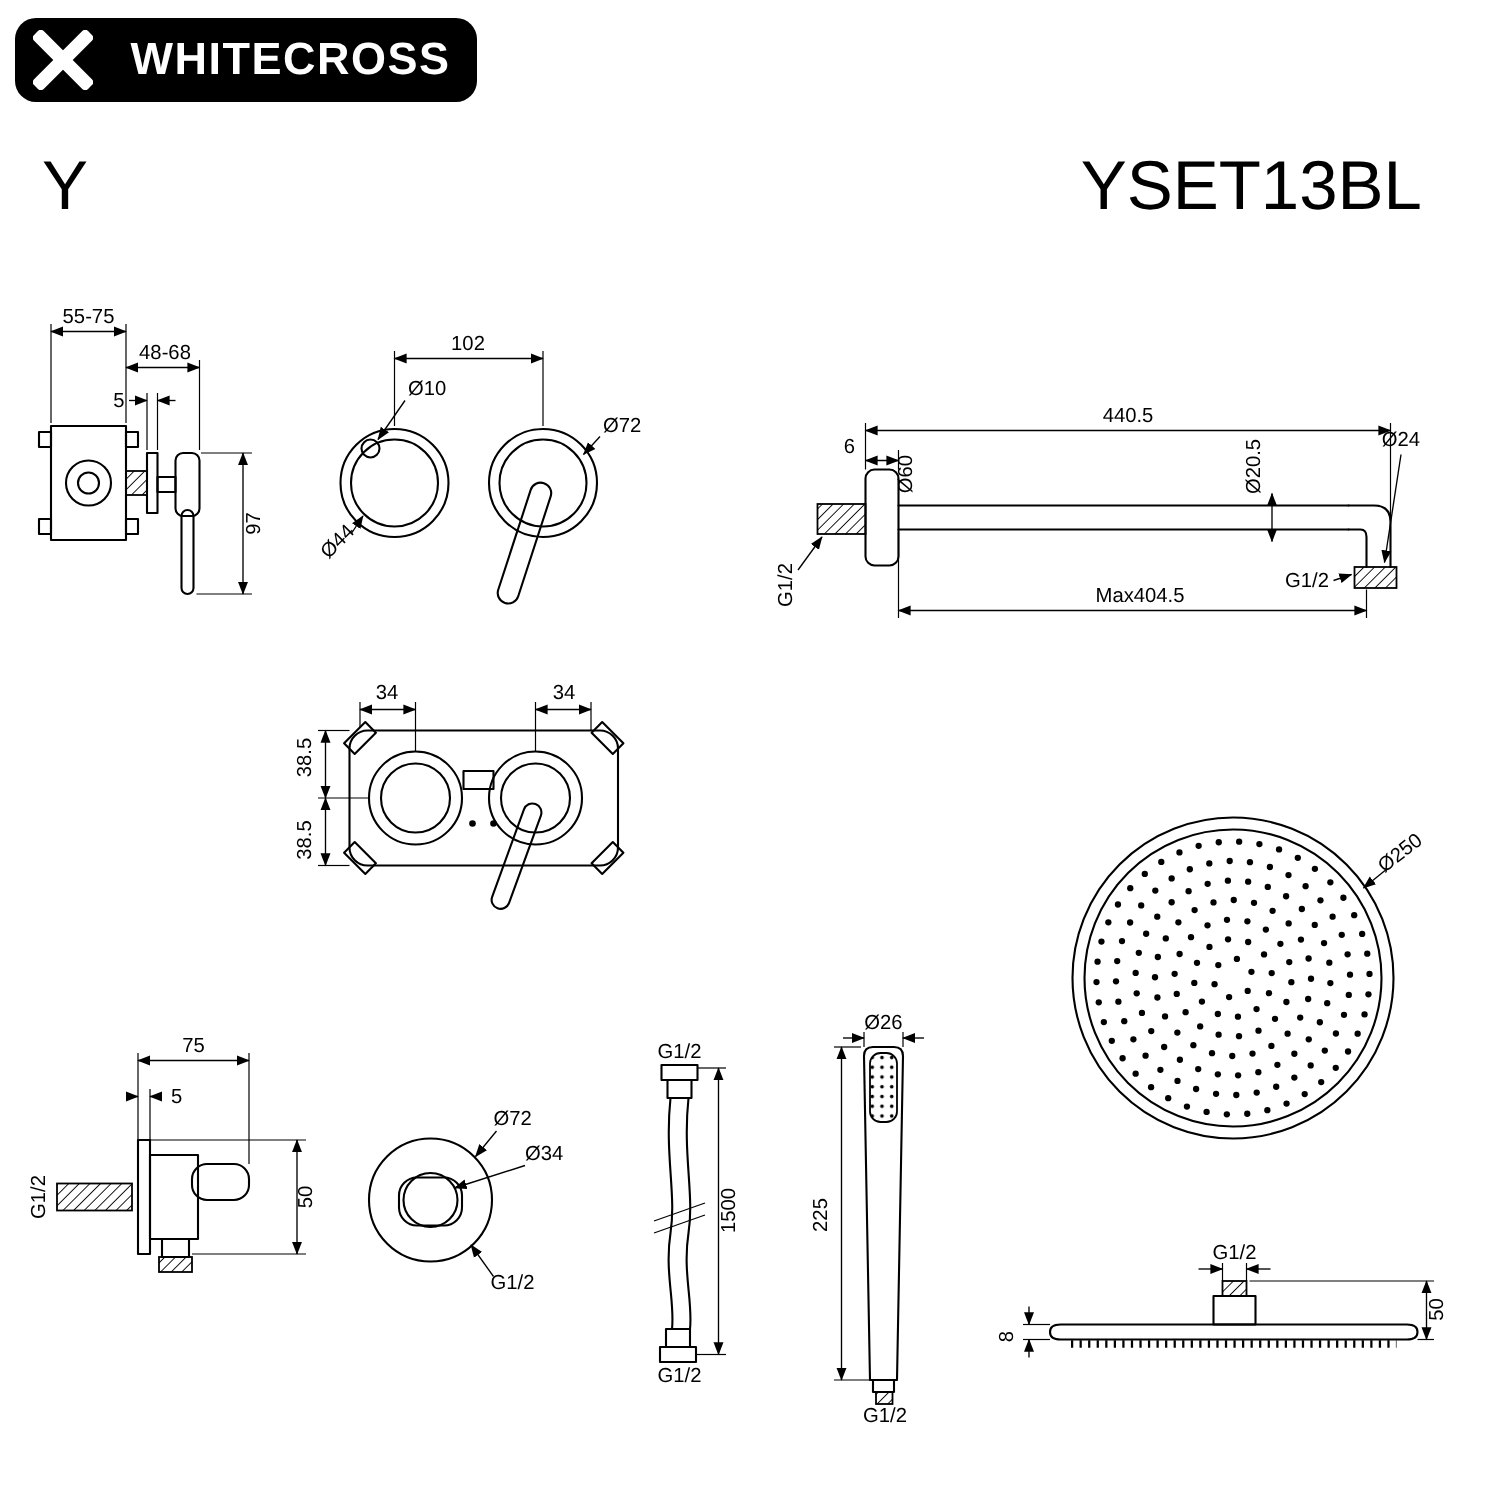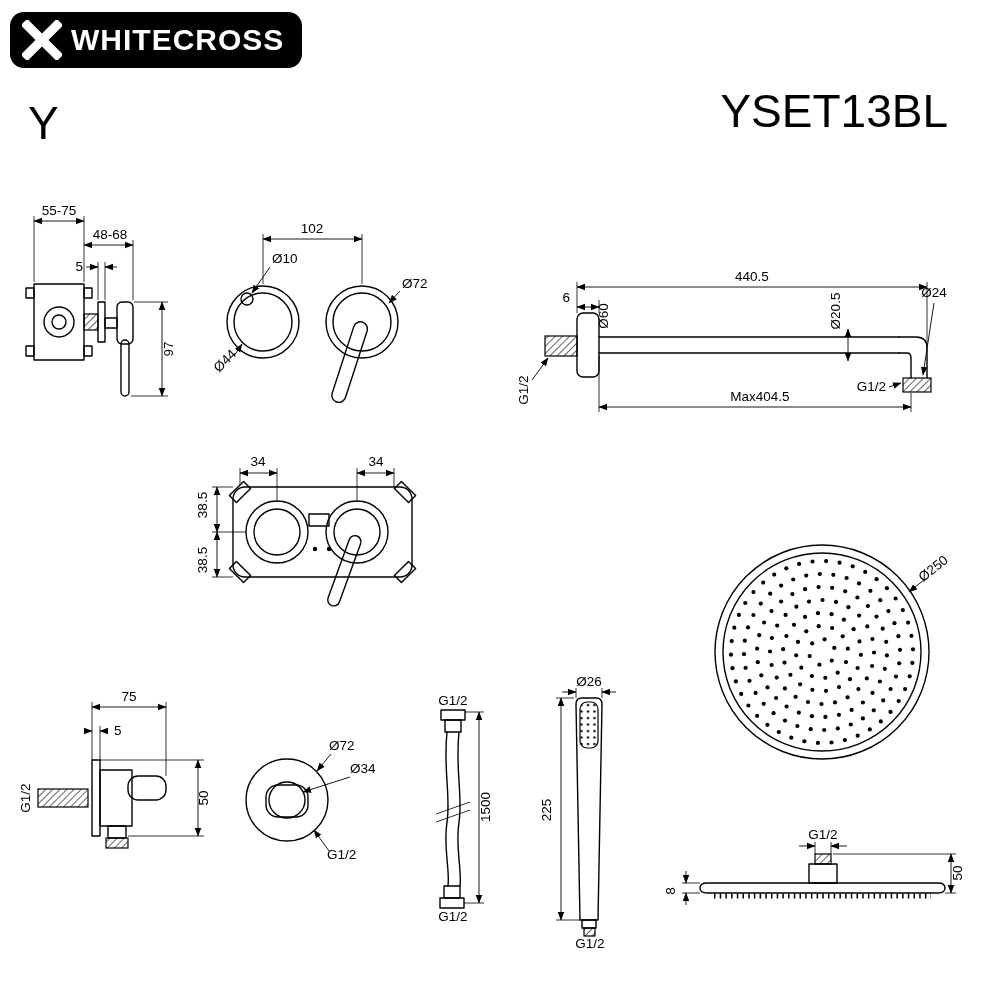--- a/index.html
+++ b/index.html
@@ -1,23 +1,23 @@
 <!DOCTYPE html>
 <html><head>
 <meta charset="utf-8">
 <style>
   html,body{margin:0;padding:0;background:#fff;}
   .page{position:relative;width:1000px;height:1000px;background:#fff;overflow:hidden;
         font-family:"Liberation Sans",sans-serif;color:#000;}
   .logo{position:absolute;left:10px;top:12px;height:56px;background:#000;border-radius:14px;
-        display:inline-flex;align-items:center;padding:0 18px 0 12px;gap:9px;}
+        display:inline-flex;align-items:center;padding:0 18px 0 12px;gap:25px;}
   .logo-x{width:40px;height:40px;}
   .logo-text{color:#fff;font-weight:bold;font-size:30px;letter-spacing:1px;}
   .series{position:absolute;left:28px;top:96px;font-size:46px;font-weight:400;}
-  .model{position:absolute;right:52px;top:84px;font-size:46px;font-weight:400;text-align:right;}
+  .model{position:absolute;right:52px;top:96px;font-size:46px;font-weight:400;text-align:right;}
   svg.draw{position:absolute;left:0;top:0;width:1000px;height:1000px;}
   .ln{fill:none;stroke:#000;stroke-width:1.4;stroke-linejoin:round;stroke-linecap:round;}
   .hx{stroke:#000;stroke-width:1.2;}
   .dim{fill:none;stroke:#000;stroke-width:0.9;}
   .ext{fill:none;stroke:#000;stroke-width:0.8;}
   text.d{font-family:"Liberation Sans",sans-serif;font-size:13.5px;fill:#000;}
 </style>
 </head>
 <body>
 

